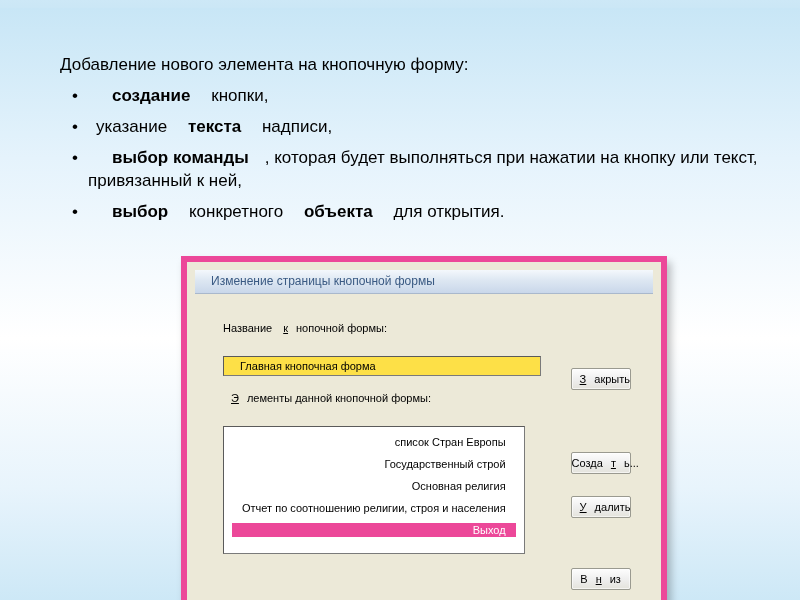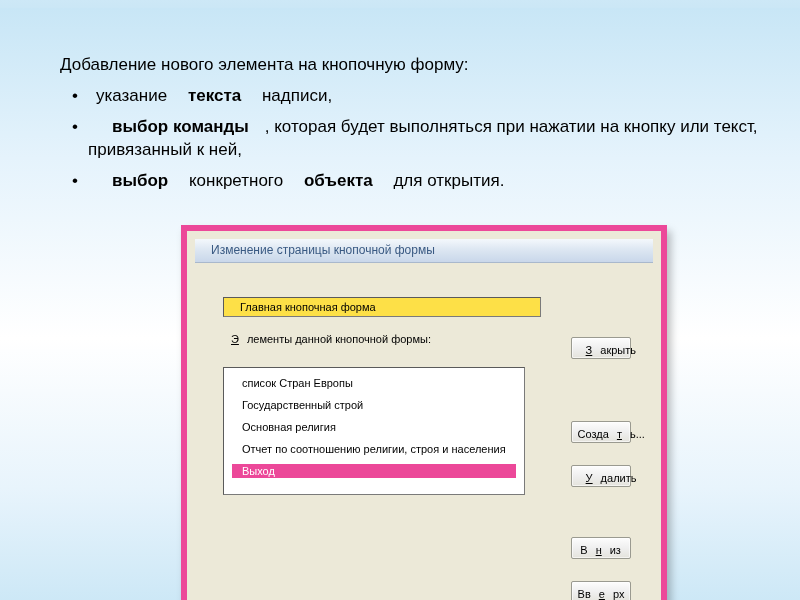--- a/index.html
+++ b/index.html
@@ -51,66 +51,72 @@
     width: 100%;
   }
   .listbox {
     background: #fff;
     border: 1px solid #7a7a7a;
     border-top-color: #5a5a5a; border-left-color: #5a5a5a;
     height: 128px;
     overflow: hidden;
     font-size: 11px;
   }
-  .list-item { padding: 1px 10px; white-space: nowrap; cursor: default; }
+  .list-item { padding: 1px 10px; white-space: nowrap; cursor: default; text-align: right; }
   .list-item.selected { background: #ec4899; color: #fff; }
 
   .right-col { display: flex; flex-direction: column; gap: 6px; }
   .spacer-sm { height: 18px; }
   .spacer-md { height: 6px; }
   .btn {
     height: 22px;
     background: linear-gradient(180deg, #fdfdfd 0%, #efefef 50%, #e4e3dc 100%);
     border: 1px solid #9a9a90;
     border-radius: 2px;
     font-size: 11px;
     font-family: inherit;
     cursor: pointer;
-    padding: 6px;
+    padding: 0;
     text-align: center;
     box-shadow: inset 0 0 0 1px rgba(255,255,255,.6);
   }
   .btn.focus {
     box-shadow: inset 0 0 0 1px rgba(255,255,255,.6), 0 0 0 1px #9ab6d6, 0 0 0 2px rgba(120,160,210,.5);
   }
   .u { text-decoration: underline; }
 </style>
 </head>
 <body>
 
 <div class="slide">
   <div class="heading">Добавление нового элемента на кнопочную форму:</div>
   <ul class="bullets">
+    <li>
+      <span></span><span class="bold">создание</span><span> кнопки,</span>
+    </li>
     <li>
       <span>указание </span><span class="bold">текста</span><span> надписи,</span>
     </li>
     <li>
       <span></span><span class="bold">выбор команды</span><span>, которая будет выполняться при нажатии на кнопку или текст, привязанный к ней,</span>
     </li>
     <li>
       <span></span><span class="bold">выбор</span><span> конкретного </span><span class="bold">объекта</span><span> для открытия.</span>
     </li>
   </ul>
 
   <div class="dialog-shell">
     <div class="titlebar">
       <span>Изменение страницы кнопочной формы</span>
     </div>
     <div class="inner">
       <div class="left-col">
+        <div class="field-label">
+          Название <span class="u">к</span>нопочной формы:
+        </div>
         <input class="tx" type="text" value="Главная кнопочная форма" style="">
         <div class="field-label">
           <span class="u">Э</span>лементы данной кнопочной формы:
         </div>
         <div class="listbox">
           <div class="list-item">список Стран Европы</div>
           <div class="list-item">Государственный строй</div>
           <div class="list-item">Основная религия</div>
           <div class="list-item">Отчет по соотношению религии, строя и населения</div>
           <div class="list-item selected">Выход</div>

